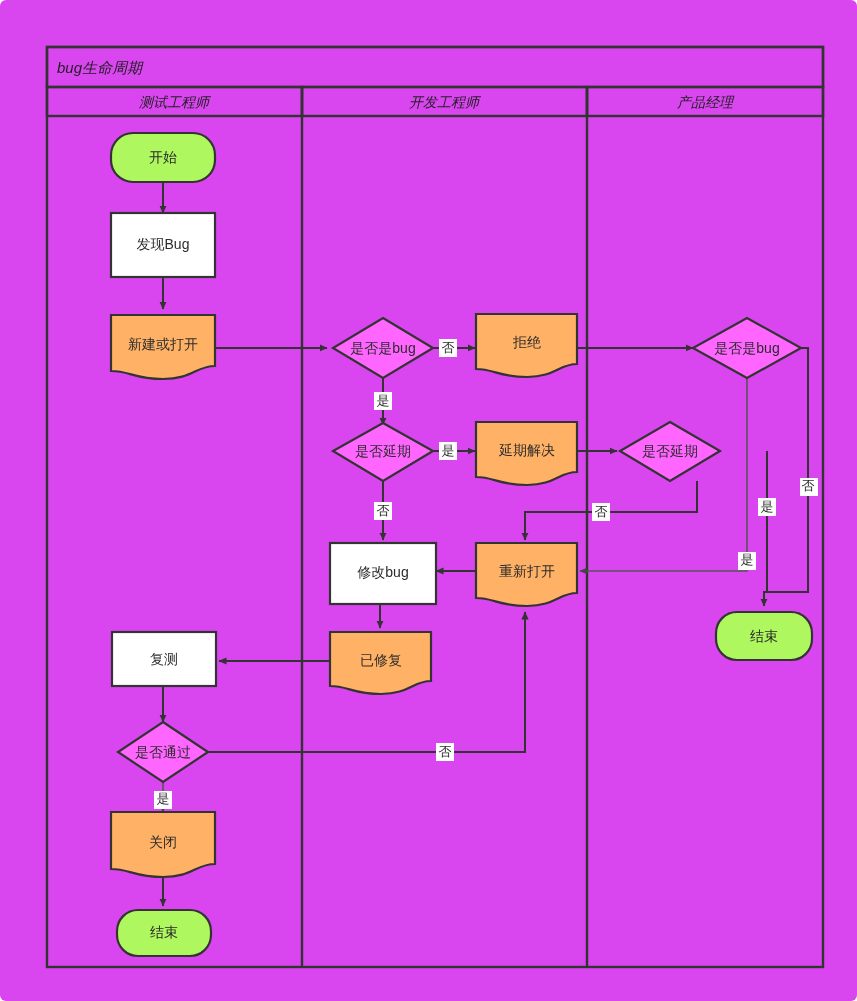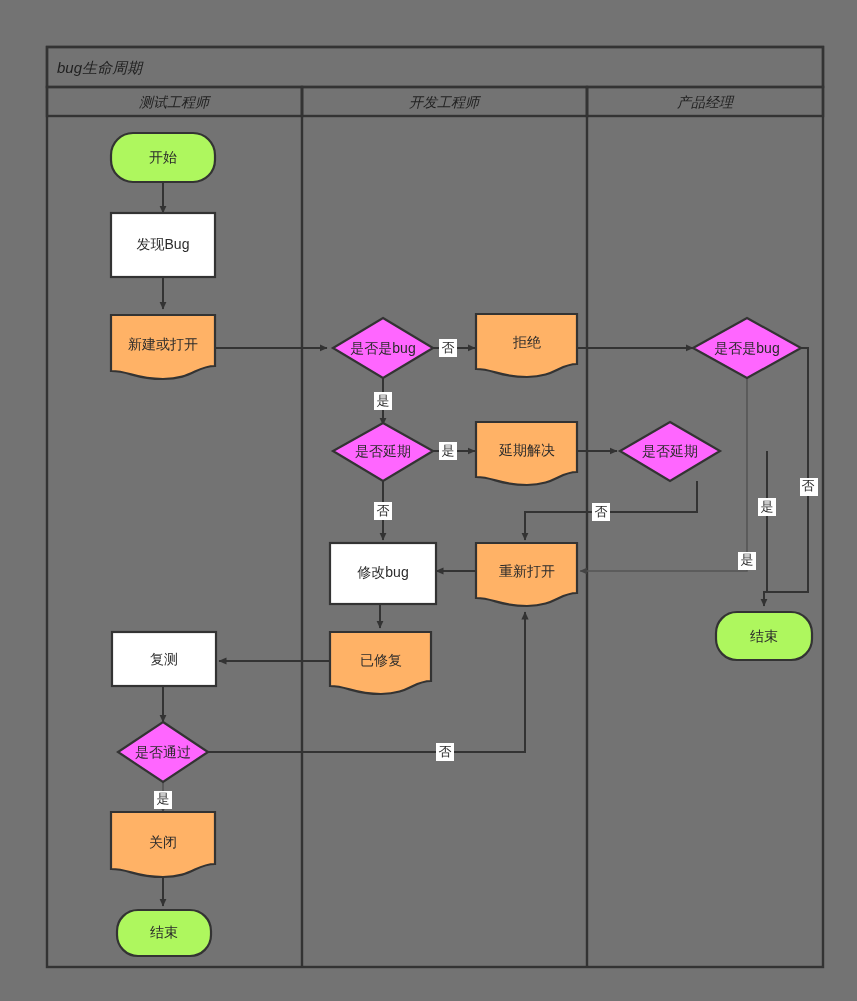--- a/index.html
+++ b/index.html
@@ -6,21 +6,22 @@
     margin: 0;
     padding: 0;
     background: #ffffff;
     font-family: "Liberation Sans", "DejaVu Sans", sans-serif;
   }
   #page {
     position: relative;
     width: 857px;
     height: 1001px;
     overflow: hidden;
-    background: #737373;
+    background: #d946ef;
+    border-radius: 6px;
   }
   #diagram-svg {
     position: absolute;
     left: 0;
     top: 0;
   }
   .lane-title-text {
     font-style: italic;
     font-size: 15px;
     fill: #1f1f1f;

